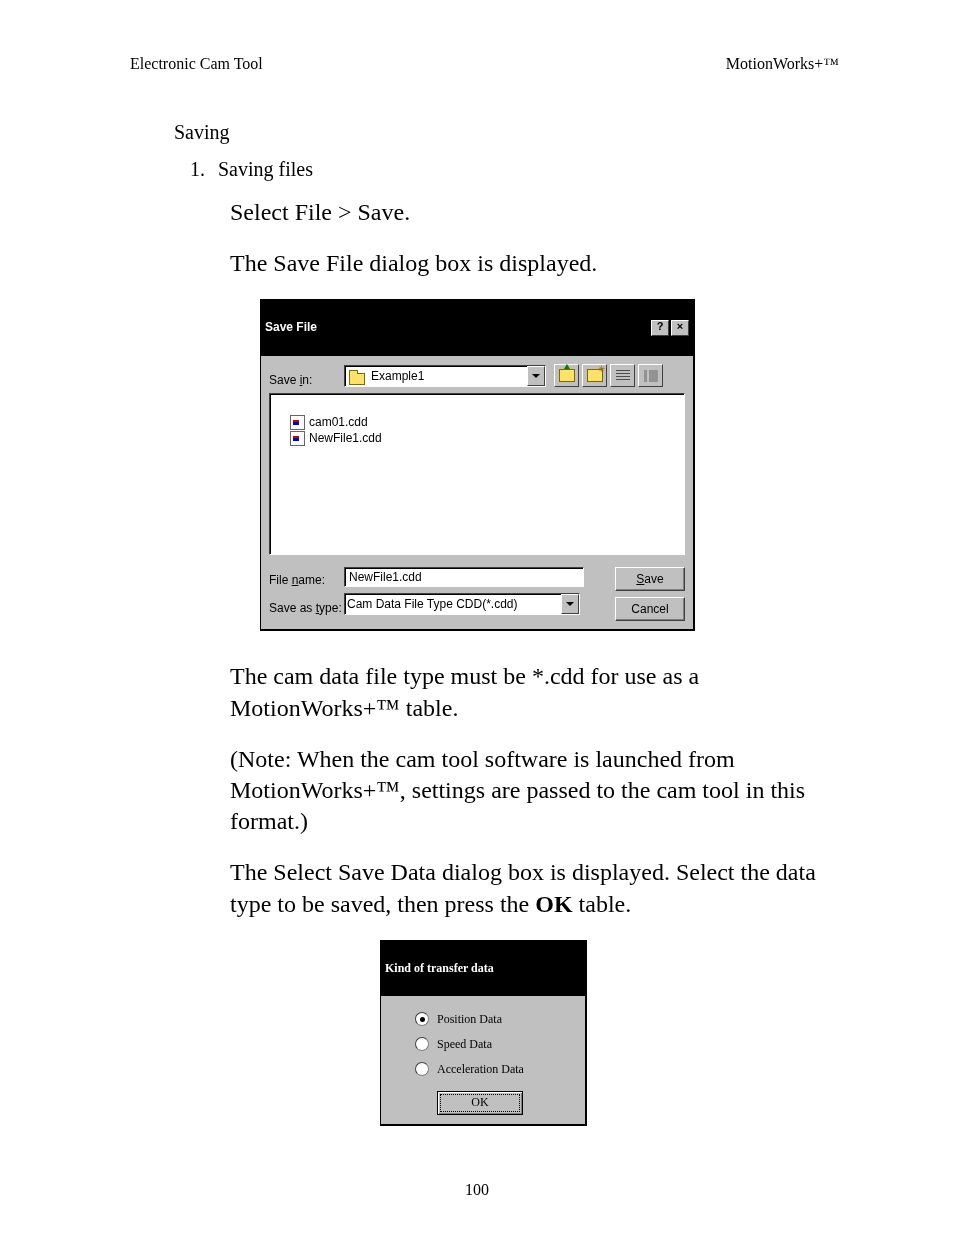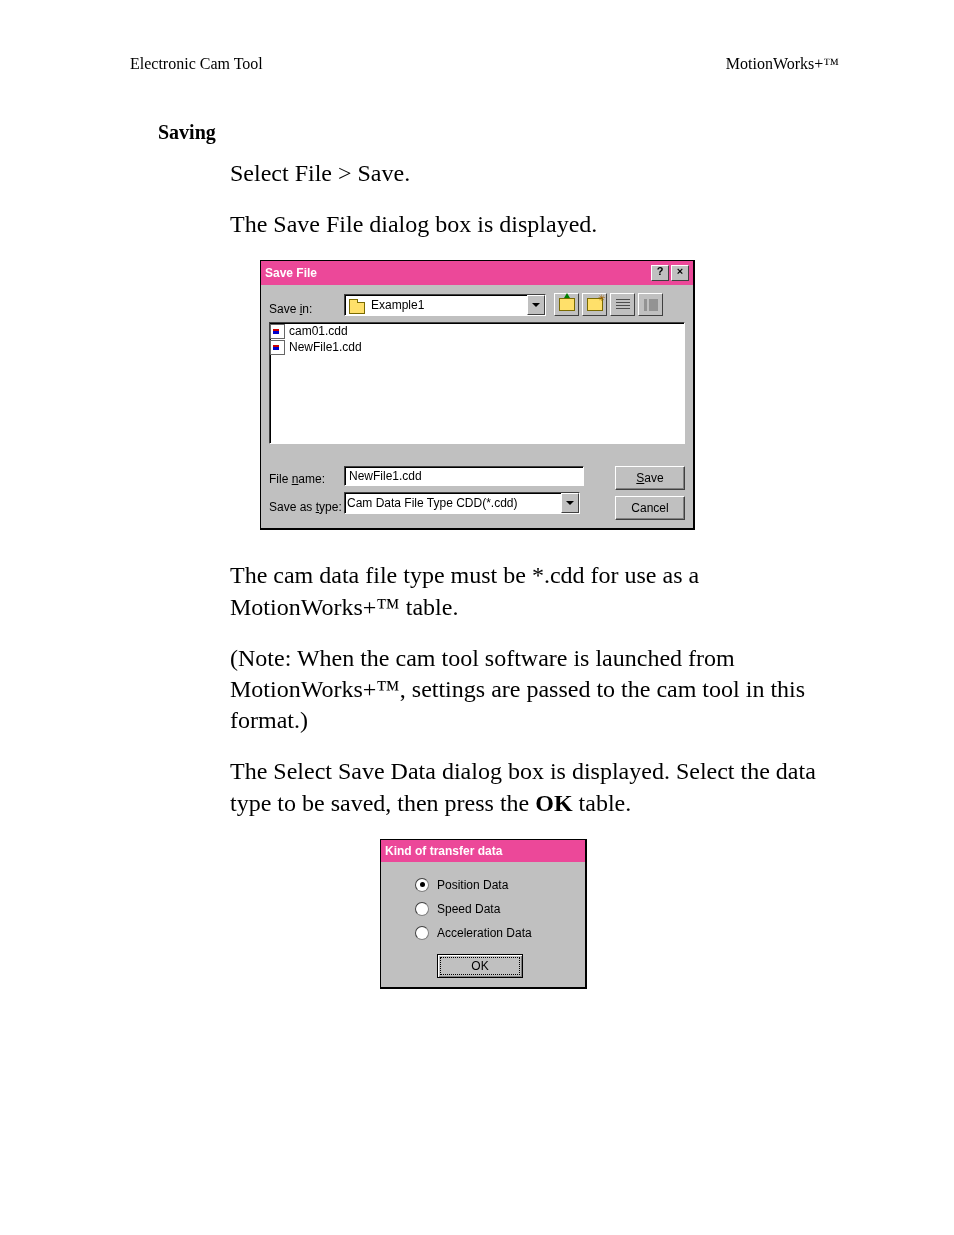--- a/index.html
+++ b/index.html
@@ -1,27 +1,27 @@
 <!DOCTYPE html>
 <html><head>
 <meta charset="utf-8">
 <style>
   html,body{margin:0;padding:0;background:#fff;font-family:"Times New Roman",Times,serif;color:#000}
   .page{width:954px;min-height:1235px;margin:0 auto;position:relative;box-sizing:border-box;padding:55px 115px 60px 130px}
   .hdr{display:flex;justify-content:space-between;font-size:16px;margin-bottom:48px}
-  .section-title{font-weight:bold;font-size:20px;margin-left:28px;margin-bottom:14px}
+  .section-title{font-weight:normal;font-size:20px;margin-left:44px;margin-bottom:14px}
   .num-item{font-size:20px;margin-left:60px;margin-bottom:16px}
   .num-item .num{display:inline-block;width:28px}
   .body-text{font-size:24px;margin-left:100px;margin-bottom:20px;line-height:1.3}
   .bold{font-weight:bold}
   .page-num{position:absolute;bottom:36px;left:0;right:0;text-align:center;font-size:16px}
 
   
   .dlg{width:432px;margin-left:130px;margin-bottom:30px;border:1px solid #000;border-right:2px solid #000;border-bottom:2px solid #000;font-family:"MS Sans Serif",Tahoma,Arial,sans-serif;font-size:12px;background:#c0c0c0}
-  .dlg-title{background:#ec4899;color:#fff;font-weight:bold;padding:4px 4px;display:flex;align-items:center}
+  .dlg-title{background:#000000;color:#fff;font-weight:bold;padding:20px 4px;display:flex;align-items:flex-start}
   .dlg-title .spacer{flex:1}
   .title-btn{width:16px;height:14px;background:#c0c0c0;border:1px solid #fff;border-right-color:#404040;border-bottom-color:#404040;margin-left:2px;color:#000;font-size:11px;line-height:11px;text-align:center;font-weight:bold;font-family:Arial,sans-serif}
   .dlg-body{padding:8px}
   .row{display:flex;align-items:flex-end;margin-bottom:6px}
   .lbl{width:75px}
   .combo{display:flex;align-items:center;height:20px;background:#fff;border:1px solid #808080;border-top-color:#404040;border-left-color:#404040;border-right-color:#fff;border-bottom-color:#fff;box-shadow:inset 1px 1px 0 #000;position:relative}
   .combo.save-in{width:200px}
   .combo .folder-ico{width:16px;height:13px;margin:0 4px;position:relative}
   .folder-ico:before{content:"";position:absolute;left:0;top:3px;width:14px;height:10px;background:#ffe06a;border:1px solid #7a6a00}
   .folder-ico:after{content:"";position:absolute;left:0;top:0;width:7px;height:3px;background:#ffe06a;border:1px solid #7a6a00;border-bottom:none}
@@ -30,51 +30,54 @@
   .dd-btn:after{content:"";width:0;height:0;border-left:4px solid transparent;border-right:4px solid transparent;border-top:4px solid #000}
   .tool-btns{display:flex;margin-left:8px;gap:3px}
   .tool-btn{width:23px;height:21px;background:#c0c0c0;border:1px solid #fff;border-right-color:#404040;border-bottom-color:#404040;display:flex;align-items:center;justify-content:center;position:relative}
   .ico-up{width:14px;height:11px;background:#ffe06a;border:1px solid #7a6a00;position:relative}
   .ico-up:after{content:"";position:absolute;left:4px;top:-6px;width:0;height:0;border-left:3px solid transparent;border-right:3px solid transparent;border-bottom:5px solid #008000}
   .ico-new{width:14px;height:11px;background:#ffe06a;border:1px solid #7a6a00;position:relative}
   .ico-new:after{content:"✳";position:absolute;right:-4px;top:-6px;font-size:9px;color:#a06000}
   .ico-list{width:14px;height:12px;position:relative}
   .ico-list:before{content:"";position:absolute;left:0;top:0;width:14px;height:12px;background:repeating-linear-gradient(#000 0 1px,transparent 1px 3px);opacity:.6}
   .ico-detail{width:14px;height:12px;background:linear-gradient(90deg,#666 0 3px,transparent 3px 5px,#666 5px 14px);background-size:14px 3px;background-repeat:repeat-y;opacity:.5}
-  .file-area{height:120px;background:#fff;border:1px solid #808080;border-top-color:#404040;border-left-color:#404040;border-right-color:#fff;border-bottom-color:#fff;box-shadow:inset 1px 1px 0 #000;padding:0;margin-bottom:22px}
+  .file-area{height:120px;background:#fff;border:1px solid #808080;border-top-color:#404040;border-left-color:#404040;border-right-color:#fff;border-bottom-color:#fff;box-shadow:inset 1px 1px 0 #000;padding:20px;margin-bottom:12px}
   .file-item{display:flex;align-items:center;height:16px}
   .doc-ico{width:13px;height:13px;background:#fff;border:1px solid #666;margin-right:4px;position:relative}
   .doc-ico:after{content:"";position:absolute;left:2px;top:4px;width:6px;height:5px;background:linear-gradient(#c00 0 2px,#00c 2px 4px)}
   .bottom-rows{display:flex}
   .bottom-left{flex:1}
   .bottom-right{width:70px;display:flex;flex-direction:column;gap:6px;padding-left:10px}
   .text-in{height:18px;background:#fff;border:1px solid #808080;border-top-color:#404040;border-left-color:#404040;border-right-color:#fff;border-bottom-color:#fff;box-shadow:inset 1px 1px 0 #000;padding:0 4px;display:flex;align-items:center;width:230px}
   .combo.type{width:234px}
   .btn{height:22px;background:#c0c0c0;border:1px solid #fff;border-right-color:#404040;border-bottom-color:#404040;box-shadow:inset -1px -1px 0 #808080;display:flex;align-items:center;justify-content:center}
 
   
-  .dlg2{width:204px;margin-left:250px;border:1px solid #000;border-right:2px solid #000;border-bottom:2px solid #000;background:#c0c0c0;font-family:Liberation Sans, sans-serif;font-size:12px}
+  .dlg2{width:204px;margin-left:250px;border:1px solid #000;border-right:2px solid #000;border-bottom:2px solid #000;background:#c0c0c0;font-family:Liberation Serif, serif;font-size:12px}
   .dlg2-body{padding:16px 20px 9px 34px}
   .radio-row{display:flex;align-items:center;margin-bottom:10px}
   .radio{width:12px;height:12px;border-radius:50%;background:#fff;border:1px solid #808080;border-top-color:#404040;border-left-color:#404040;margin-right:8px;display:flex;align-items:center;justify-content:center}
   .radio.sel:after{content:"";width:5px;height:5px;border-radius:50%;background:#000}
   .ok-row{display:flex;justify-content:center;margin-top:14px;margin-left:-20px}
   .ok-btn{width:84px;height:22px;background:#c0c0c0;border:1px solid #000;box-shadow:inset 1px 1px 0 #fff,inset -1px -1px 0 #808080;display:flex;align-items:center;justify-content:center;outline:1px dotted #000;outline-offset:-4px}
 </style>
 </head>
 <body>
 
 <div class="page">
   <div class="hdr">
     <span>Electronic Cam Tool</span>
     <span>MotionWorks+™</span>
   </div>
 
   <div class="section-title">Saving</div>
 
+  <div class="num-item">
+    <span class="num">1.</span><span>Saving files</span>
+  </div>
 
   <div class="body-text">Select File &gt; Save.</div>
   <div class="body-text">The Save File dialog box is displayed.</div>
 
   <div class="dlg">
     <div class="dlg-title">
       <span>Save File</span>
       <span class="spacer"></span>
       <div class="title-btn">?</div>
       <div class="title-btn">×</div>
@@ -166,13 +169,14 @@
         <span>Acceleration Data</span>
       </div>
       <div class="ok-row">
         <div class="ok-btn">
             <span>OK</span>
           </div>
       </div>
     </div>
   </div>
 
+  <div class="page-num">100</div>
 </div>
 
 </body></html>

